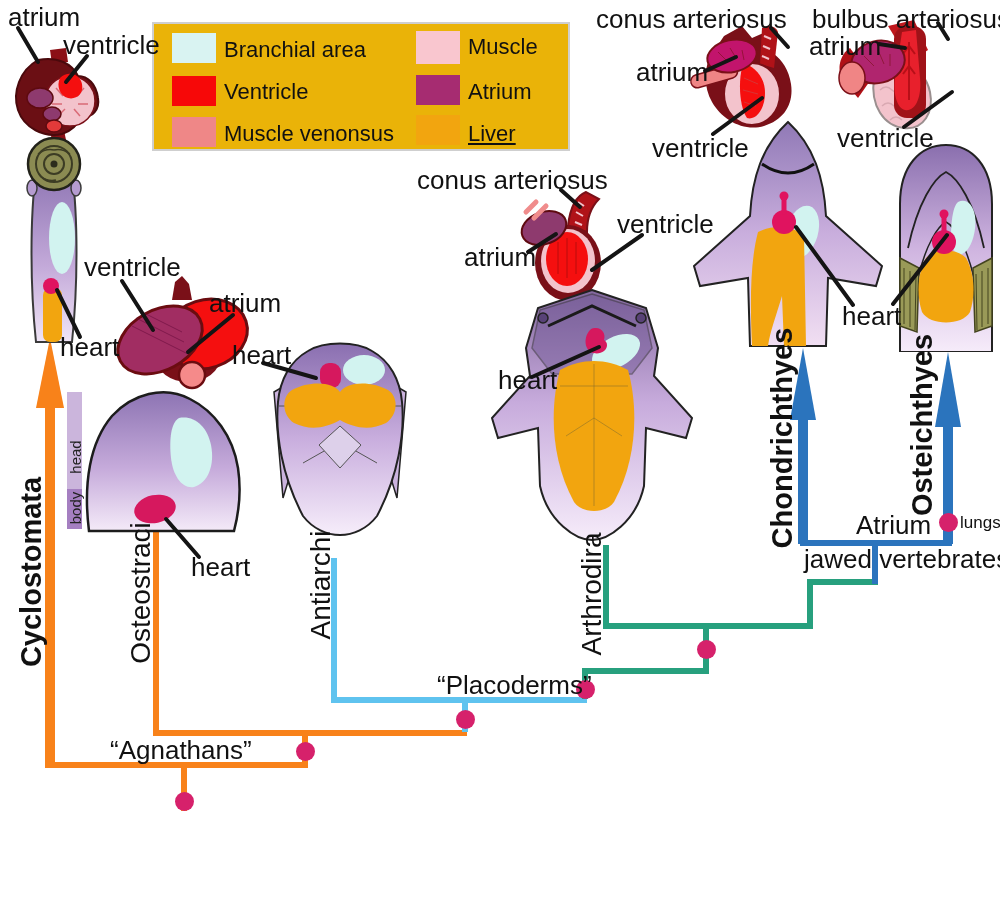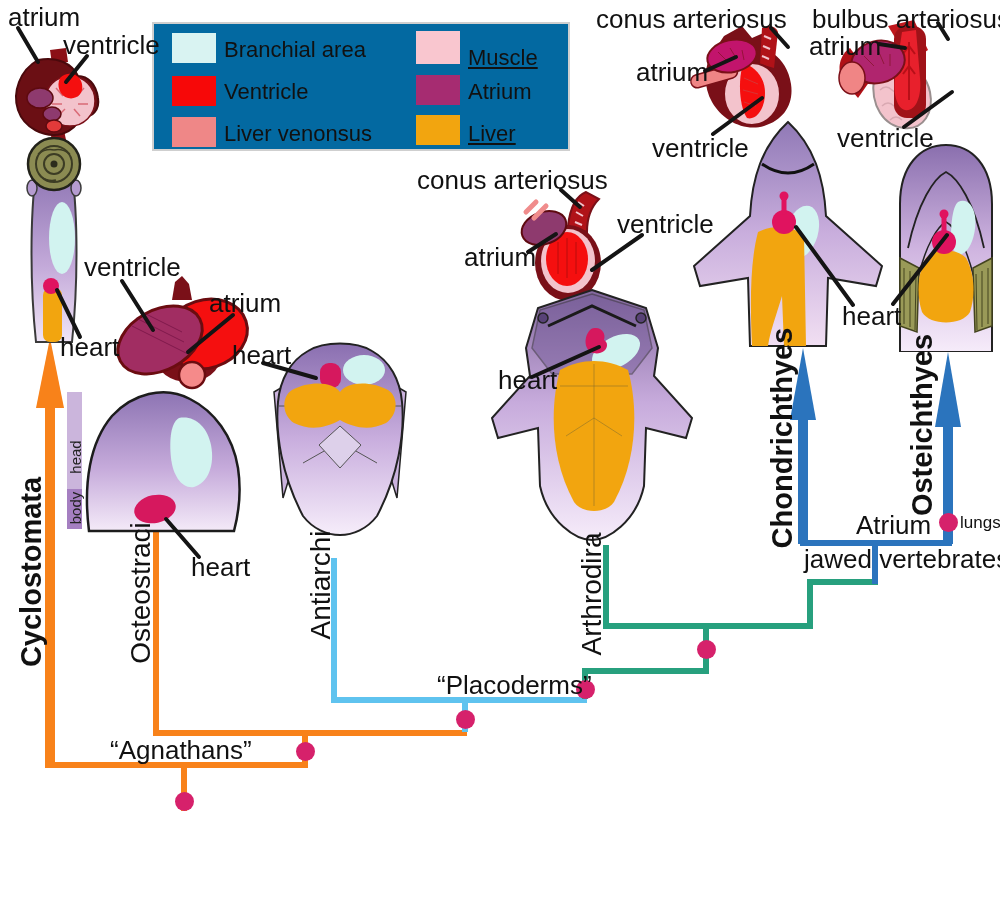--- a/index.html
+++ b/index.html
@@ -8,21 +8,21 @@
   .lbl{position:absolute;font-size:26px;line-height:28px;white-space:nowrap;color:#111;}
   .lbl.small{font-size:17px;line-height:19px;}
   .vlabel{position:absolute;white-space:nowrap;font-size:28px;color:#111;
           transform:translate(-50%,-50%) rotate(-90deg);}
   .vlabel.bold{font-weight:700;font-size:29px;}
   .vlabel.tiny{font-size:15px;color:#222;}
   .seg{position:absolute;}
   .dot{position:absolute;width:19px;height:19px;border-radius:50%;}
   .arrowhead{position:absolute;width:0;height:0;}
   #legend-box{position:absolute;left:152px;top:22px;width:414px;height:125px;
-              background:#0369a1;border:2px solid #cfcfcf;}
+              background:#eab308;border:2px solid #cfcfcf;}
   .swatch{position:absolute;width:44px;height:30px;}
   .legend-label{position:absolute;font-size:22px;line-height:26px;white-space:nowrap;}
   #leader-lines{position:absolute;left:0;top:0;pointer-events:none;}
   .illus{position:absolute;}
 </style>
 </head>
 <body>
 
 <div id="canvas">
 
@@ -59,23 +59,23 @@
   <div class="dot" style="left: 576px; top: 680px; background: rgb(214, 33, 107);"></div>
   <div class="dot" style="left: 697px; top: 640px; background: rgb(214, 33, 107);"></div>
   <div class="dot" style="left: 939px; top: 513px; background: rgb(214, 33, 107);"></div>
 
   <div id="legend-box">
     <div class="swatch" style="left: 18px; top: 9px; background: rgb(217, 243, 242);"></div>
     <div class="legend-label" style="left:70px;top:13px;">Branchial area</div>
     <div class="swatch" style="left: 18px; top: 52px; background: rgb(247, 8, 8);"></div>
     <div class="legend-label" style="left:70px;top:55px;">Ventricle</div>
     <div class="swatch" style="left: 18px; top: 93px; background: rgb(239, 135, 135);"></div>
-    <div class="legend-label" style="left:70px;top:97px;">Liver venonsus</div>
+    <div class="legend-label" style="left:70px;top:97px;">Muscle venonsus</div>
     <div class="swatch" style="left: 262px; top: 7px; height: 33px; background: rgb(249, 198, 207);"></div>
-    <div class="legend-label" style="left:314px;top:21px;text-decoration:underline;">Muscle</div>
+    <div class="legend-label" style="left:314px;top:10px;">Muscle</div>
     <div class="swatch" style="left: 262px; top: 51px; background: rgb(166, 44, 113);"></div>
     <div class="legend-label" style="left:314px;top:55px;">Atrium</div>
     <div class="swatch" style="left: 262px; top: 91px; background: rgb(242, 165, 15);"></div>
     <div class="legend-label" style="left:314px;top:97px;text-decoration:underline;">Liver</div>
   </div>
 
   <svg class="illus" style="left:10px;top:48px;" width="95" height="92" viewBox="0 0 95 92">
     <path d="M40,2 L56,0 L58,14 L42,16 Z" fill="#8b1016"></path>
     <path d="M40,84 L54,82 L56,92 L42,92 Z" fill="#8b1016"></path>
     <path d="M28,12 C10,22 2,44 8,62 C14,80 34,90 52,86 C62,83 68,76 72,68 C82,70 90,62 88,50 C86,36 78,28 68,28 C62,16 48,8 28,12 Z" fill="#6b0f14" stroke="#4a090c" stroke-width="2"></path>

